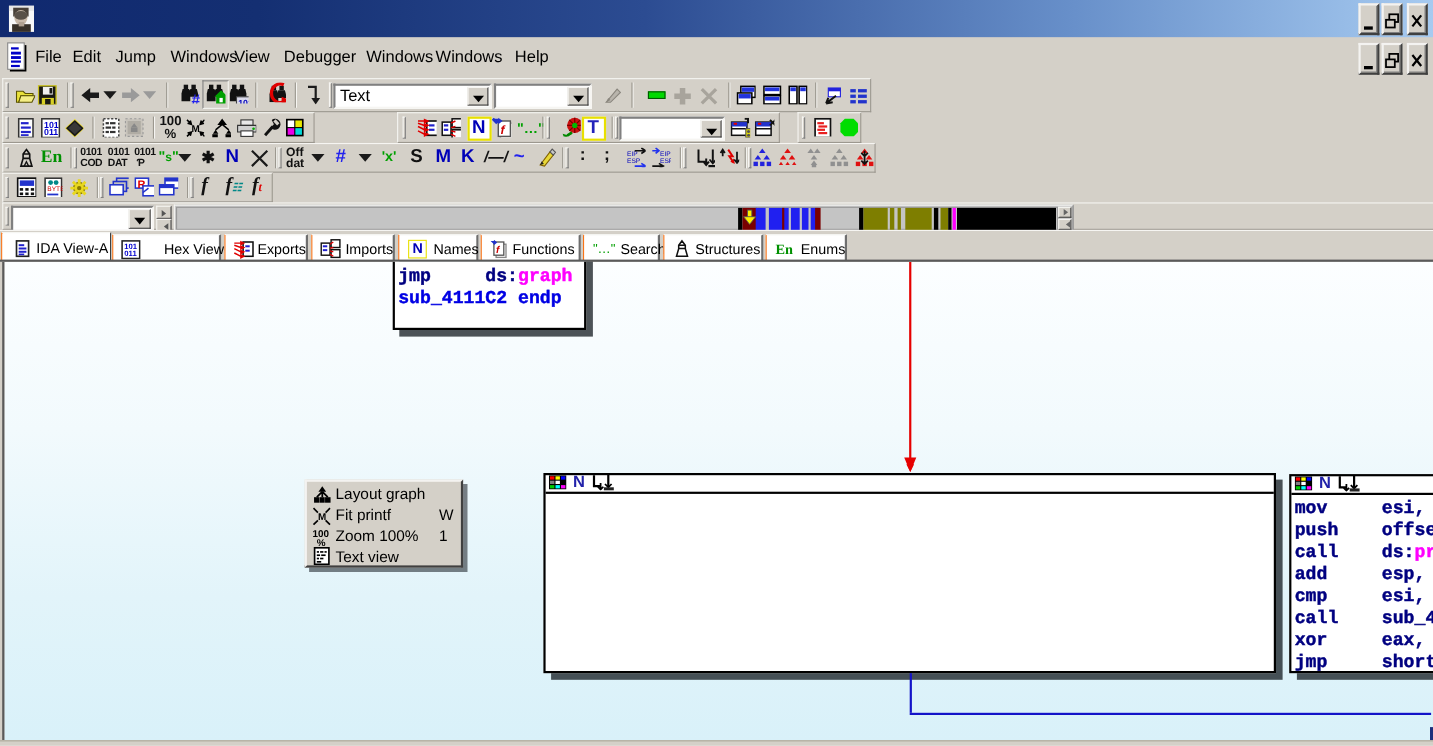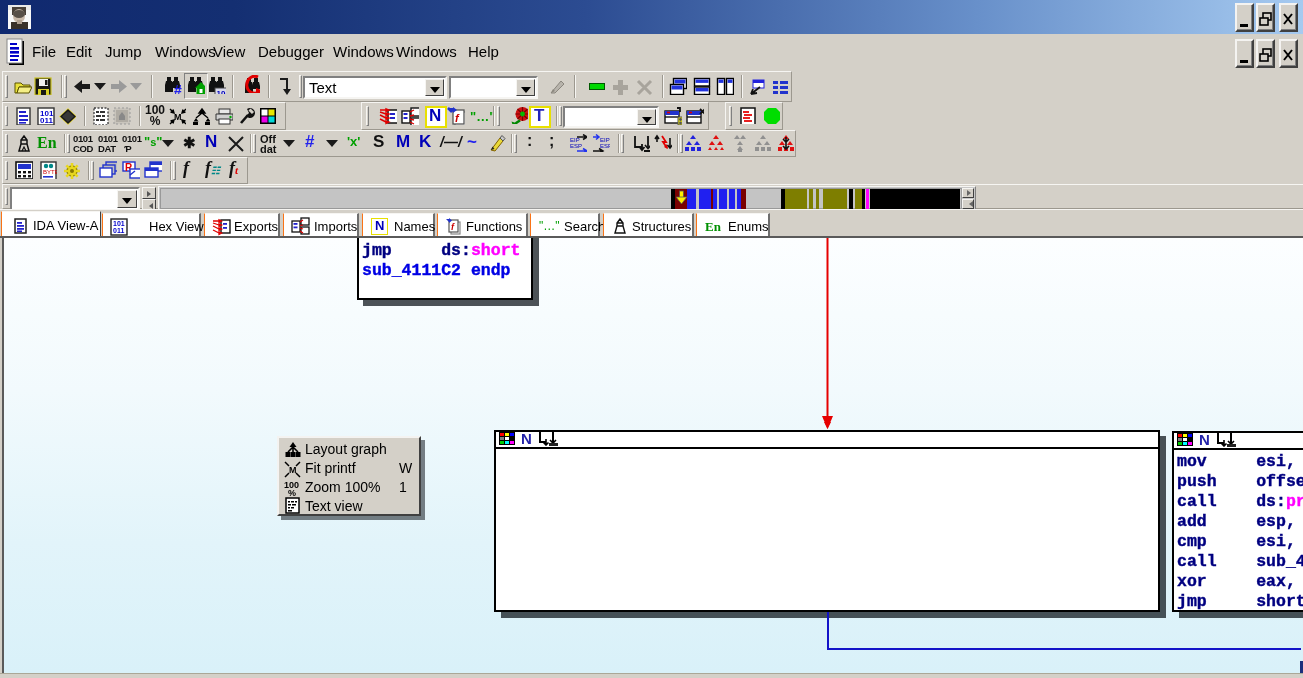--- a/index.html
+++ b/index.html
@@ -733,21 +733,21 @@
       <span style="position:absolute; left:8px; top:5px; font-size:13px; font-weight:bold; color:#009000; font-family:'Liberation Serif',serif;">En</span>
       <span class="tlabel" style="left:31px;">Enums</span>
     </div>
   </div>
 
   <div id="canvas">
     <div class="leftedge"></div>
 
     <div class="bshadow" style="left:363px; top:-10px; width:176px; height:78px;"></div>
     <div class="block" style="left:357px; top:-16px; width:176px; height:78px;"></div>
-    <pre class="code" style="left:362px; top:3px;">jmp     ds:<span class="mag">short</span>
+    <pre class="code" style="left:362px; top:3px;">jmp     ds:<span class="mag">graph</span>
 <span class="blu">sub_4111C2 endp</span></pre>
 
     <svg style="position:absolute; left:820px; top:0;" width="20" height="192">
       <line x1="7.5" y1="0" x2="7.5" y2="182" stroke="#e60000" stroke-width="2"></line>
       <path d="M2 178 L13 178 L7.5 191 Z" fill="#e60000"></path>
       <path d="M4 184 L11 184 L7.5 191 Z" fill="#e60000"></path>
     </svg>
 
     <div class="bshadow" style="left:501px; top:198px; width:665px; height:182px;"></div>
     <div class="block" style="left:494px; top:192px; width:666px; height:182px;"></div>

